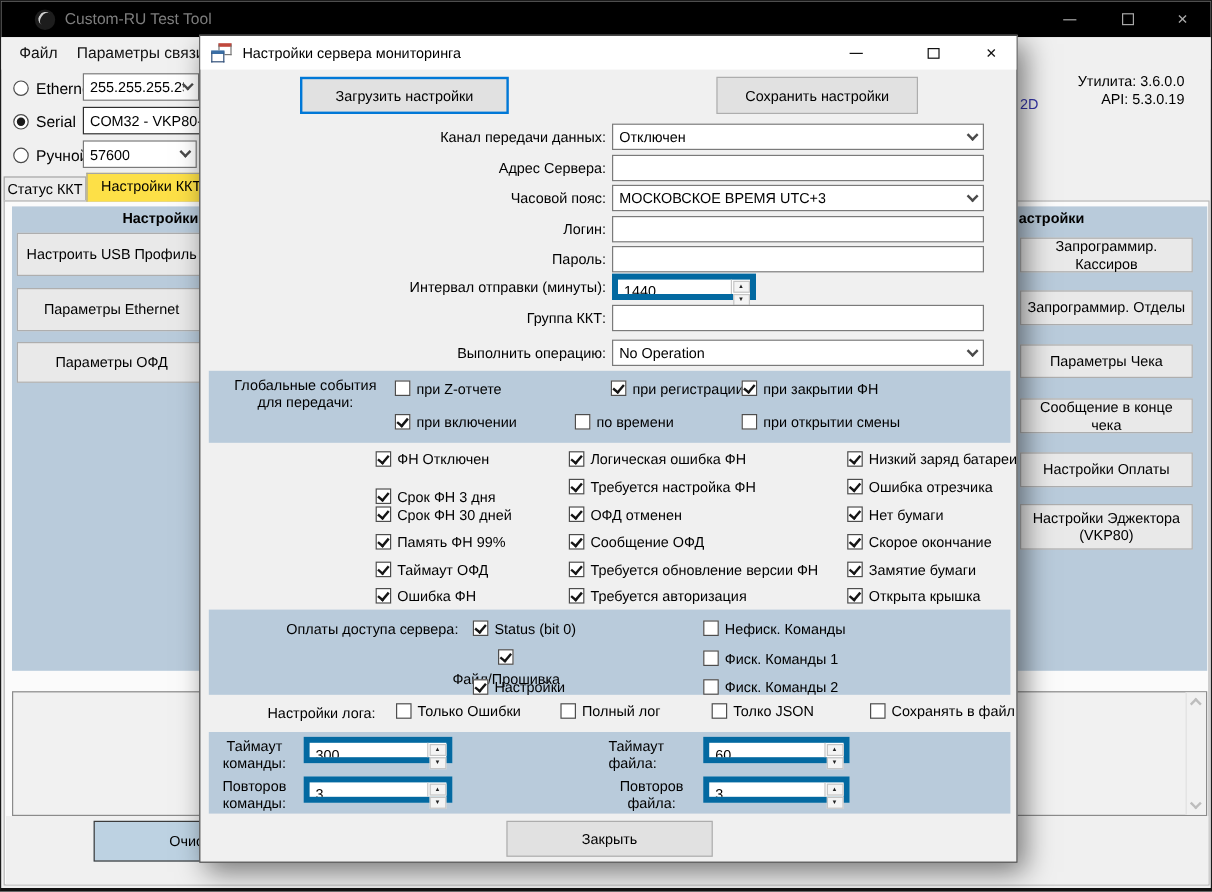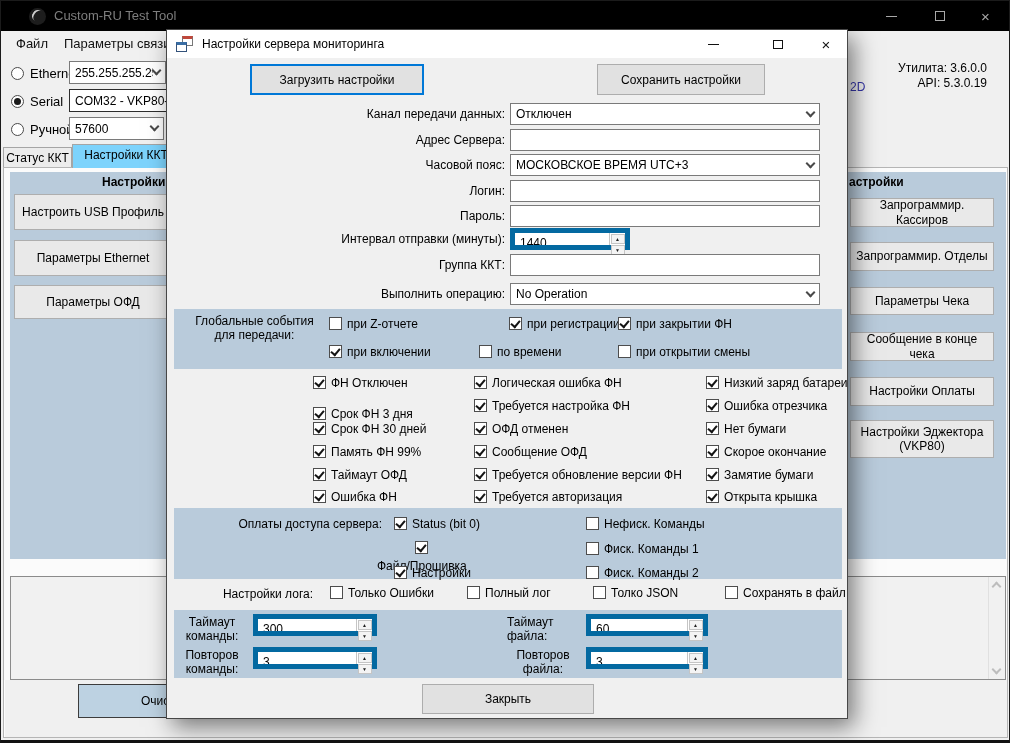--- a/index.html
+++ b/index.html
@@ -28,21 +28,21 @@
   .radio.checked::after { content:""; position:absolute; left:2px; top:2px; width:7px; height:7px; border-radius:50%; background:#1a1a1a; }
   .rlabel { font-size:13px; }
 
   .combo { background:#fff; border:1px solid #7a7a7a; height:23px; display:flex; align-items:center;
            padding:0 5px; overflow:hidden; white-space:nowrap; }
   .combo .val { overflow:hidden; white-space:nowrap; }
   .chev { width:7px; height:7px; border-right:2px solid #4a4a4a; border-bottom:2px solid #4a4a4a;
           transform:rotate(45deg); margin-left:auto; margin-top:-4px; flex:none; }
 
   .tab { position:absolute; border:1px solid #a5a5a5; background:#ececec; text-align:center; padding-top:3px; }
-  .tab.active { background:#7dd3fc; border-bottom:none; z-index:2; }
+  .tab.active { background:#fde047; border-bottom:none; z-index:2; }
 
   .tabpage { position:absolute; left:2px; top:166px; width:1005px; height:571px; background:#fbfbfb;
              border:1px solid #b5b5b5; }
   .bluepanel { position:absolute; left:6px; top:4px; width:996px; height:387px; background:#b9cbdb; }
   .panel-header { position:absolute; font-weight:bold; font-size:12px; }
   .pbtn { position:absolute; background:#e9e9e9; border:1px solid #aeaeae; display:flex; align-items:center;
           justify-content:center; text-align:center; font-size:12px; line-height:1.2; padding:2px; }
   .logbox { position:absolute; left:6px; top:408px; width:996px; height:104px; background:#f1f1f1; border:1px solid #8b8b8b; }
   .sbar { position:absolute; right:0; top:0; width:17px; height:100%; background:#f1f1f1; border-left:1px solid #e0e0e0; }
   .sbar .chv { position:absolute; left:4px; width:7px; height:7px; border-right:2px solid #bdbdbd; border-bottom:2px solid #bdbdbd; }

